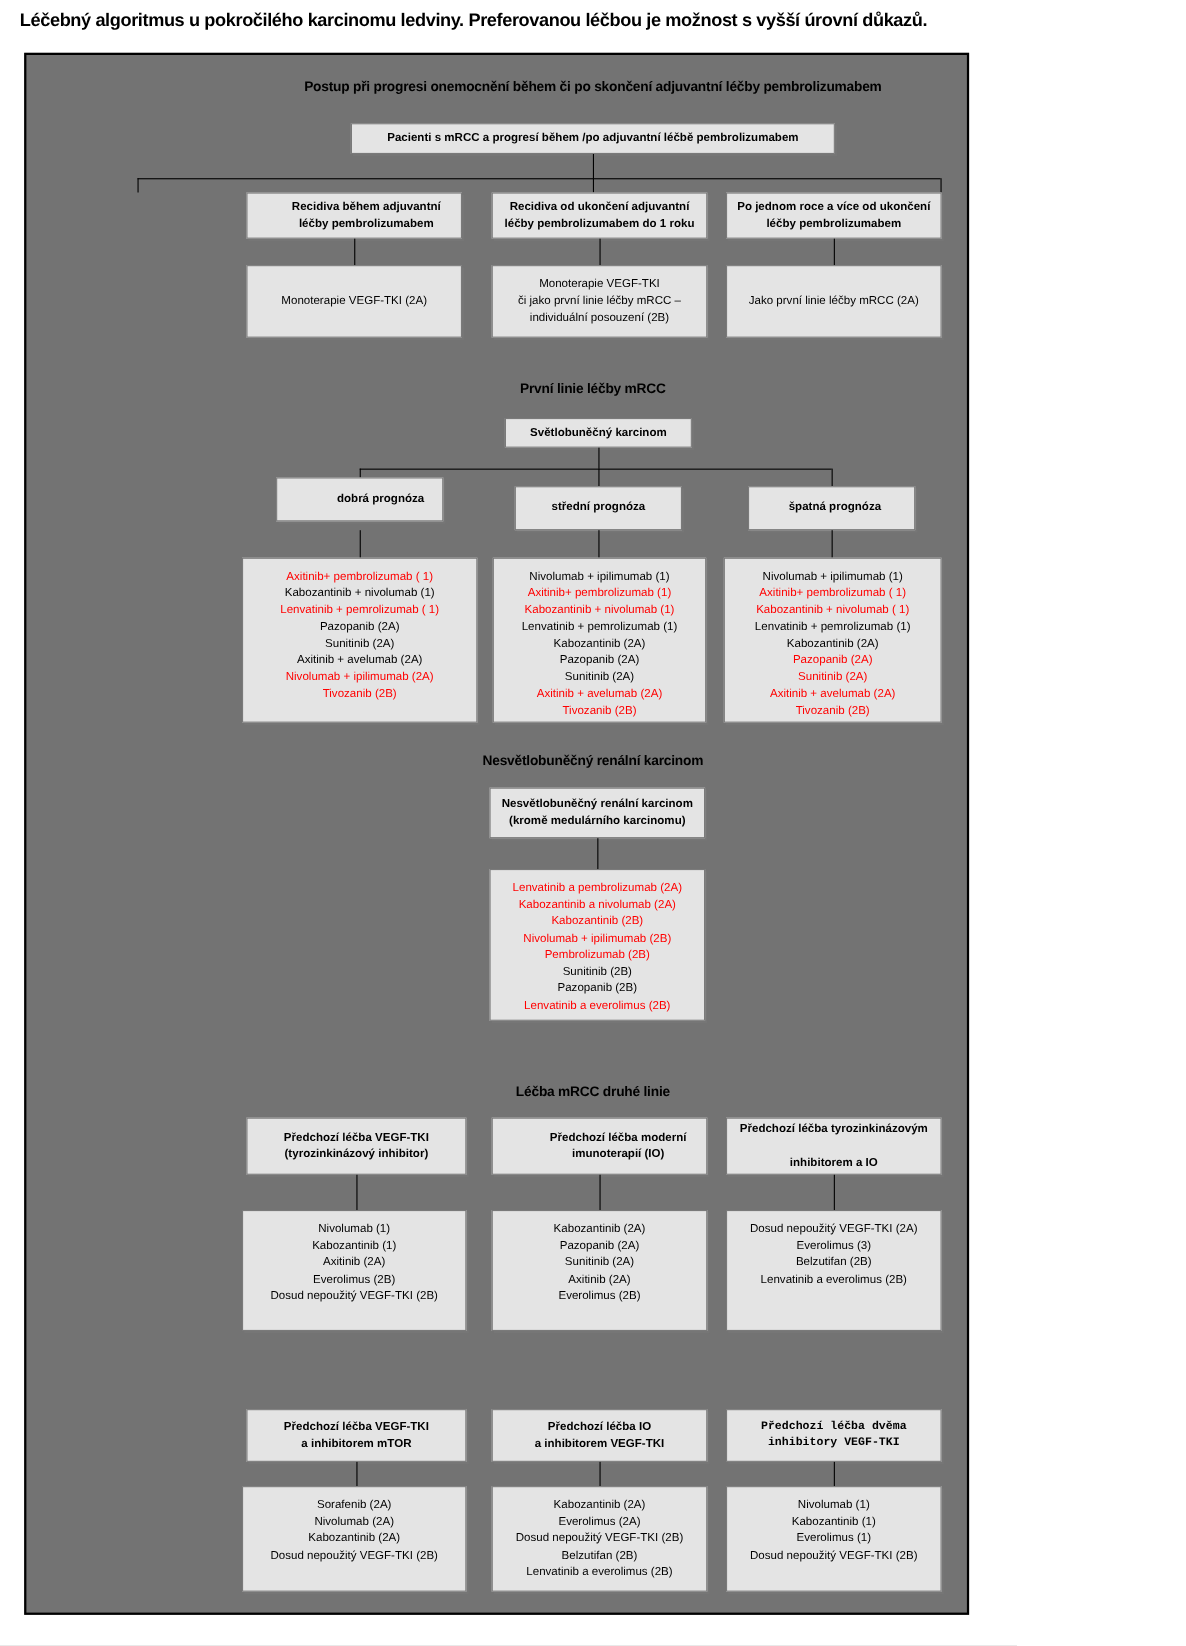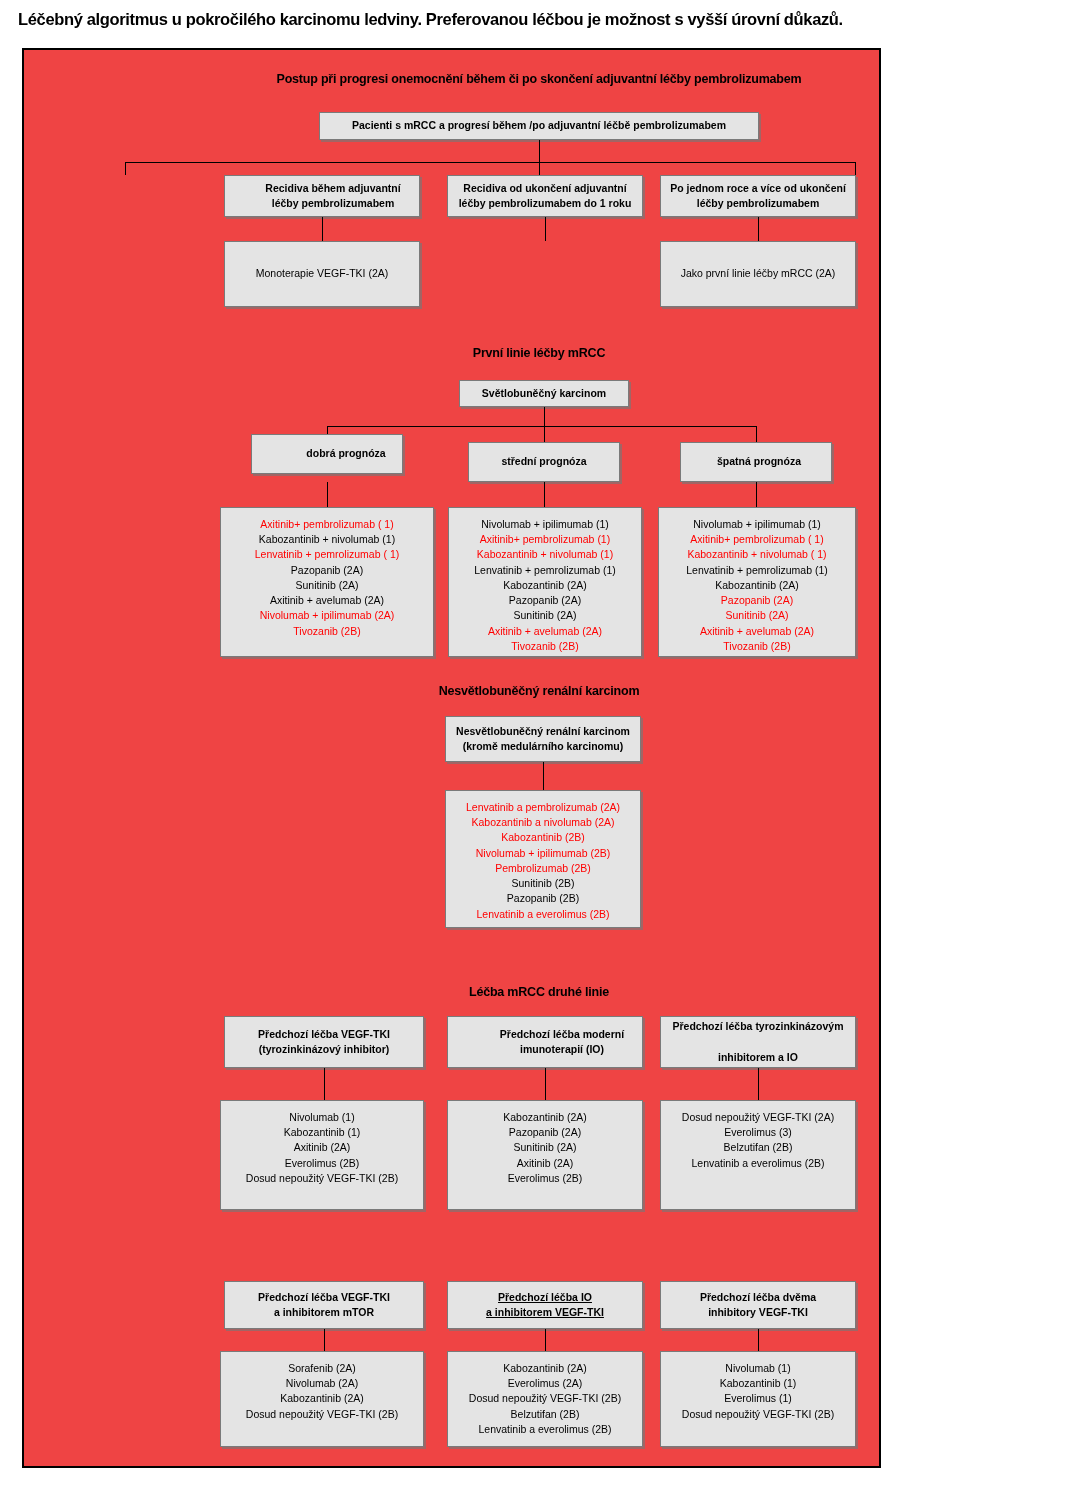--- a/index.html
+++ b/index.html
@@ -25,21 +25,21 @@
     letter-spacing: -0.35px;
     line-height: 1.15;
     color: #000;
   }
 
   #frame {
     position: absolute;
     left: 22px; top: 48px;
     width: 859px; height: 1420px;
     border: 2.5px solid #000;
-    background: #ef4444;
+    background: #737373;
   }
 
   
   .sec-head {
     position: absolute;
     text-align: center;
     font-size: 12.5px;
     font-weight: bold;
     letter-spacing: -0.2px;
     color: #000;
@@ -110,20 +110,25 @@
     <span class="ln">léčby pembrolizumabem</span>
   </div>
 
   <div class="vline" style="left:298px;top:167px;height:24px;"></div>
   <div class="vline" style="left:521px;top:167px;height:24px;"></div>
   <div class="vline" style="left:734px;top:167px;height:24px;"></div>
 
   <div class="box" style="left:200px;top:191px;width:196px;height:66px;">
     <span class="ln">Monoterapie VEGF-TKI (2A)</span>
   </div>
+  <div class="box" style="left:423px;top:191px;width:196px;height:66px;">
+    <span class="ln">Monoterapie VEGF-TKI</span>
+    <span class="ln">či jako první linie léčby mRCC –</span>
+    <span class="ln">individuální posouzení (2B)</span>
+  </div>
   <div class="box" style="left:636px;top:191px;width:196px;height:66px;align-items:center;">
     <span class="ln">Jako první linie léčby mRCC (2A)</span>
   </div>
 
   <div class="sec-head" style="left:0;top:296px;width:1030px;">První linie léčby mRCC</div>
 
   <div class="box bold" style="left:435px;top:330px;width:170px;height:27px;">
     <span class="ln">Světlobuněčný karcinom</span>
   </div>
 
@@ -240,25 +245,25 @@
     <span class="ln">Everolimus (3)</span>
     <span class="ln">Belzutifan (2B)</span>
     <span class="ln">Lenvatinib a everolimus (2B)</span>
   </div>
 
 
   <div class="box bold" style="left:200px;top:1231px;width:200px;height:48px;">
     <span class="ln">Předchozí léčba VEGF-TKI</span>
     <span class="ln">a inhibitorem mTOR</span>
   </div>
-  <div class="box bold" style="left:423px;top:1231px;width:196px;height:48px;text-decoration:underline;">
+  <div class="box bold" style="left:423px;top:1231px;width:196px;height:48px;">
     <span class="ln">Předchozí léčba IO</span>
     <span class="ln">a inhibitorem VEGF-TKI</span>
   </div>
-  <div class="box bold" style="left:636px;top:1231px;width:196px;height:48px;">
+  <div class="box bold" style="left:636px;top:1231px;width:196px;height:48px;font-family:Liberation Mono, monospace;">
     <span class="ln">Předchozí léčba dvěma</span>
     <span class="ln">inhibitory VEGF-TKI</span>
   </div>
 
   <div class="vline" style="left:300px;top:1279px;height:22px;"></div>
   <div class="vline" style="left:521px;top:1279px;height:22px;"></div>
   <div class="vline" style="left:734px;top:1279px;height:22px;"></div>
 
   <div class="box top-align" style="left:196px;top:1301px;width:204px;height:96px;">
     <span class="ln">Sorafenib (2A)</span>

